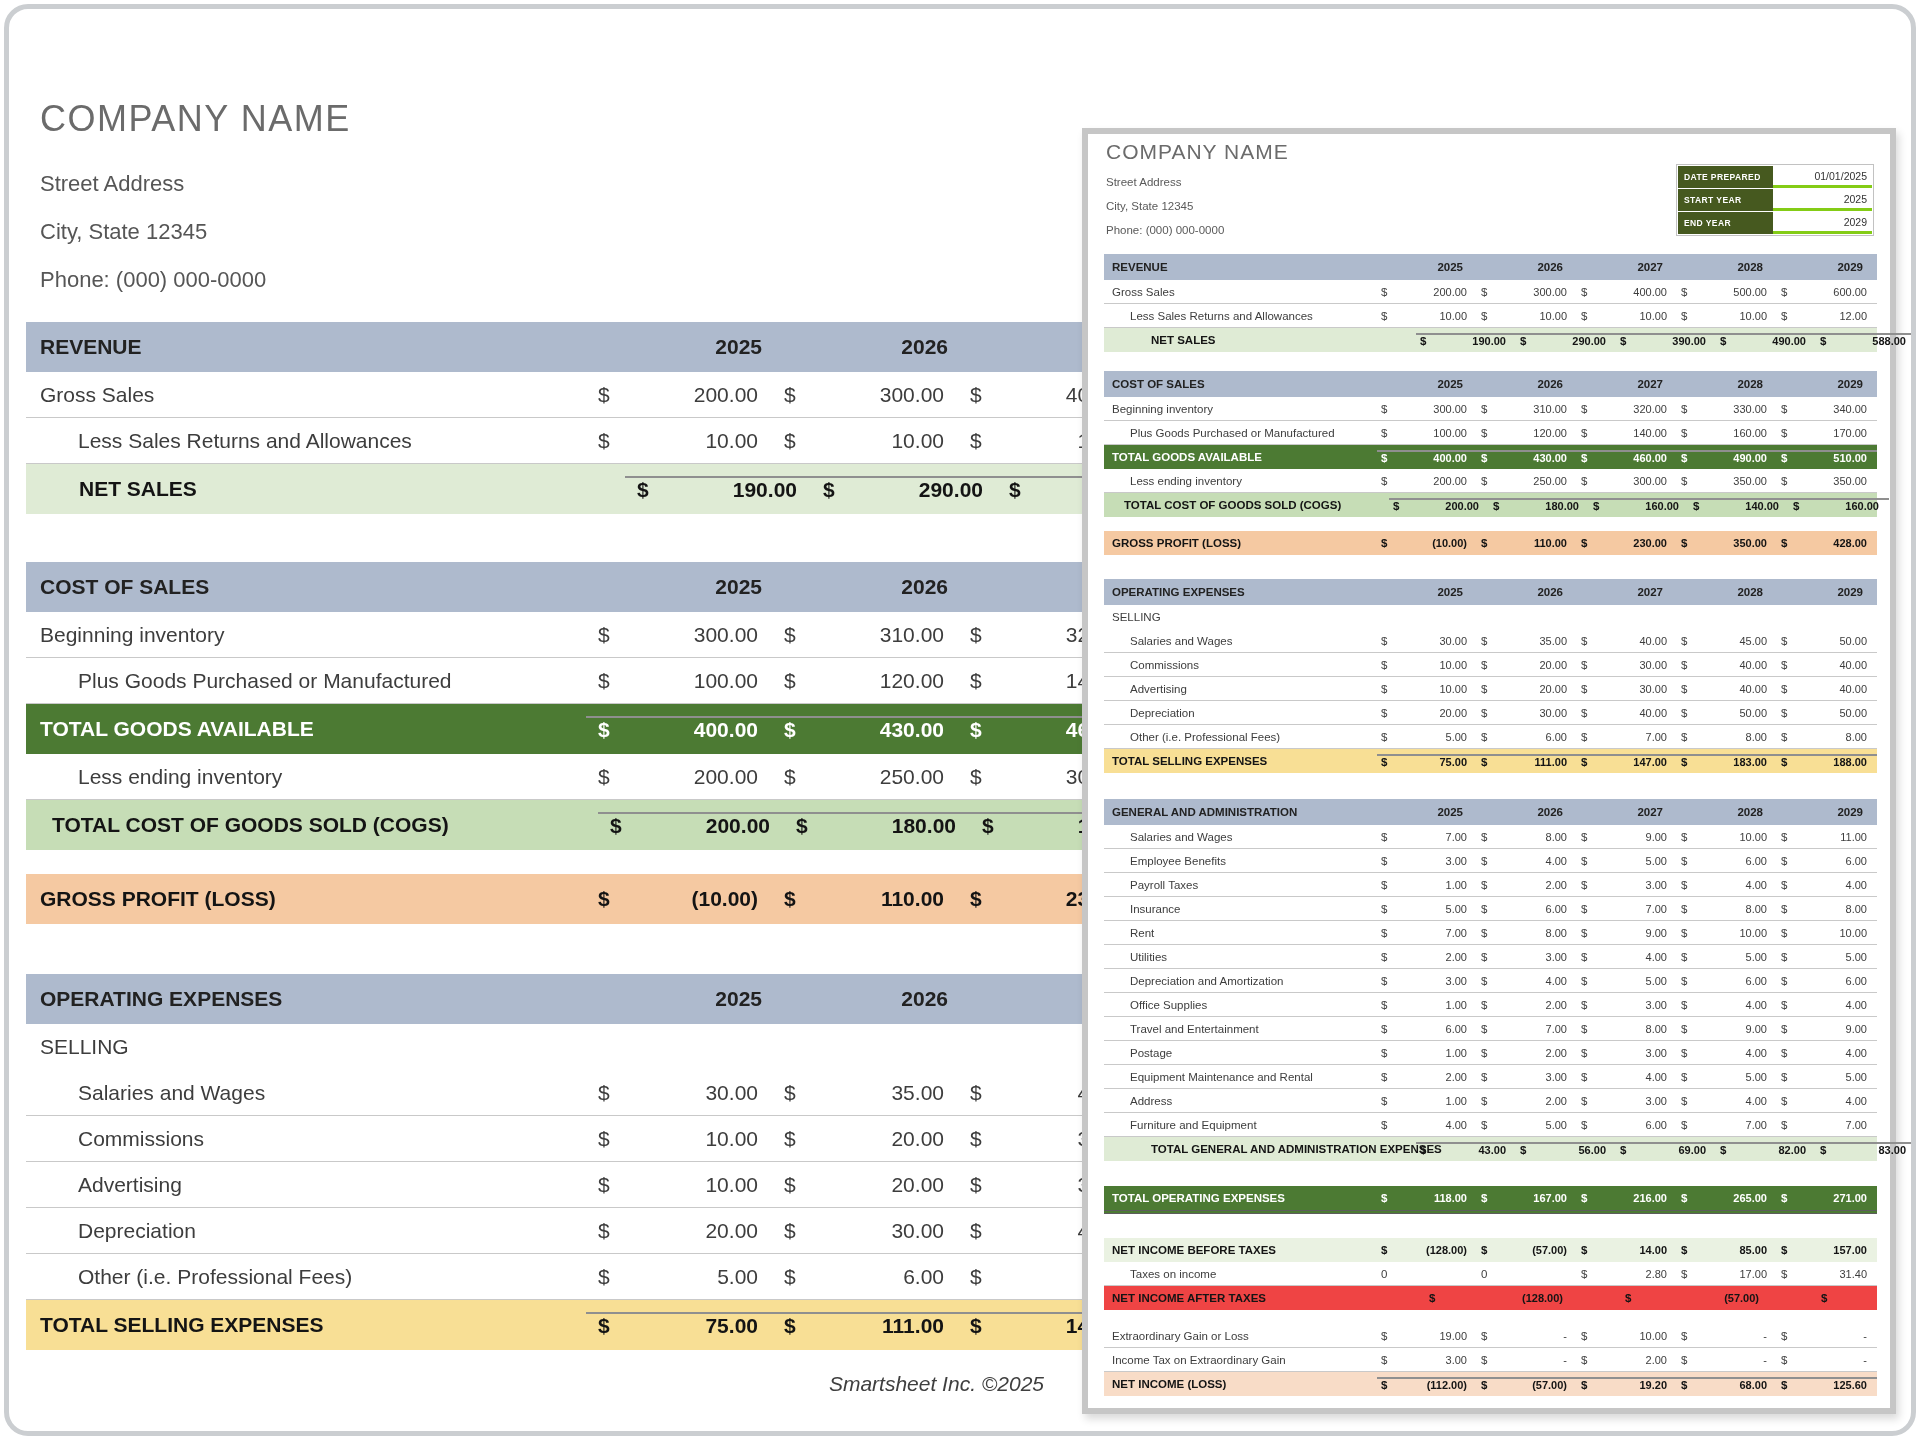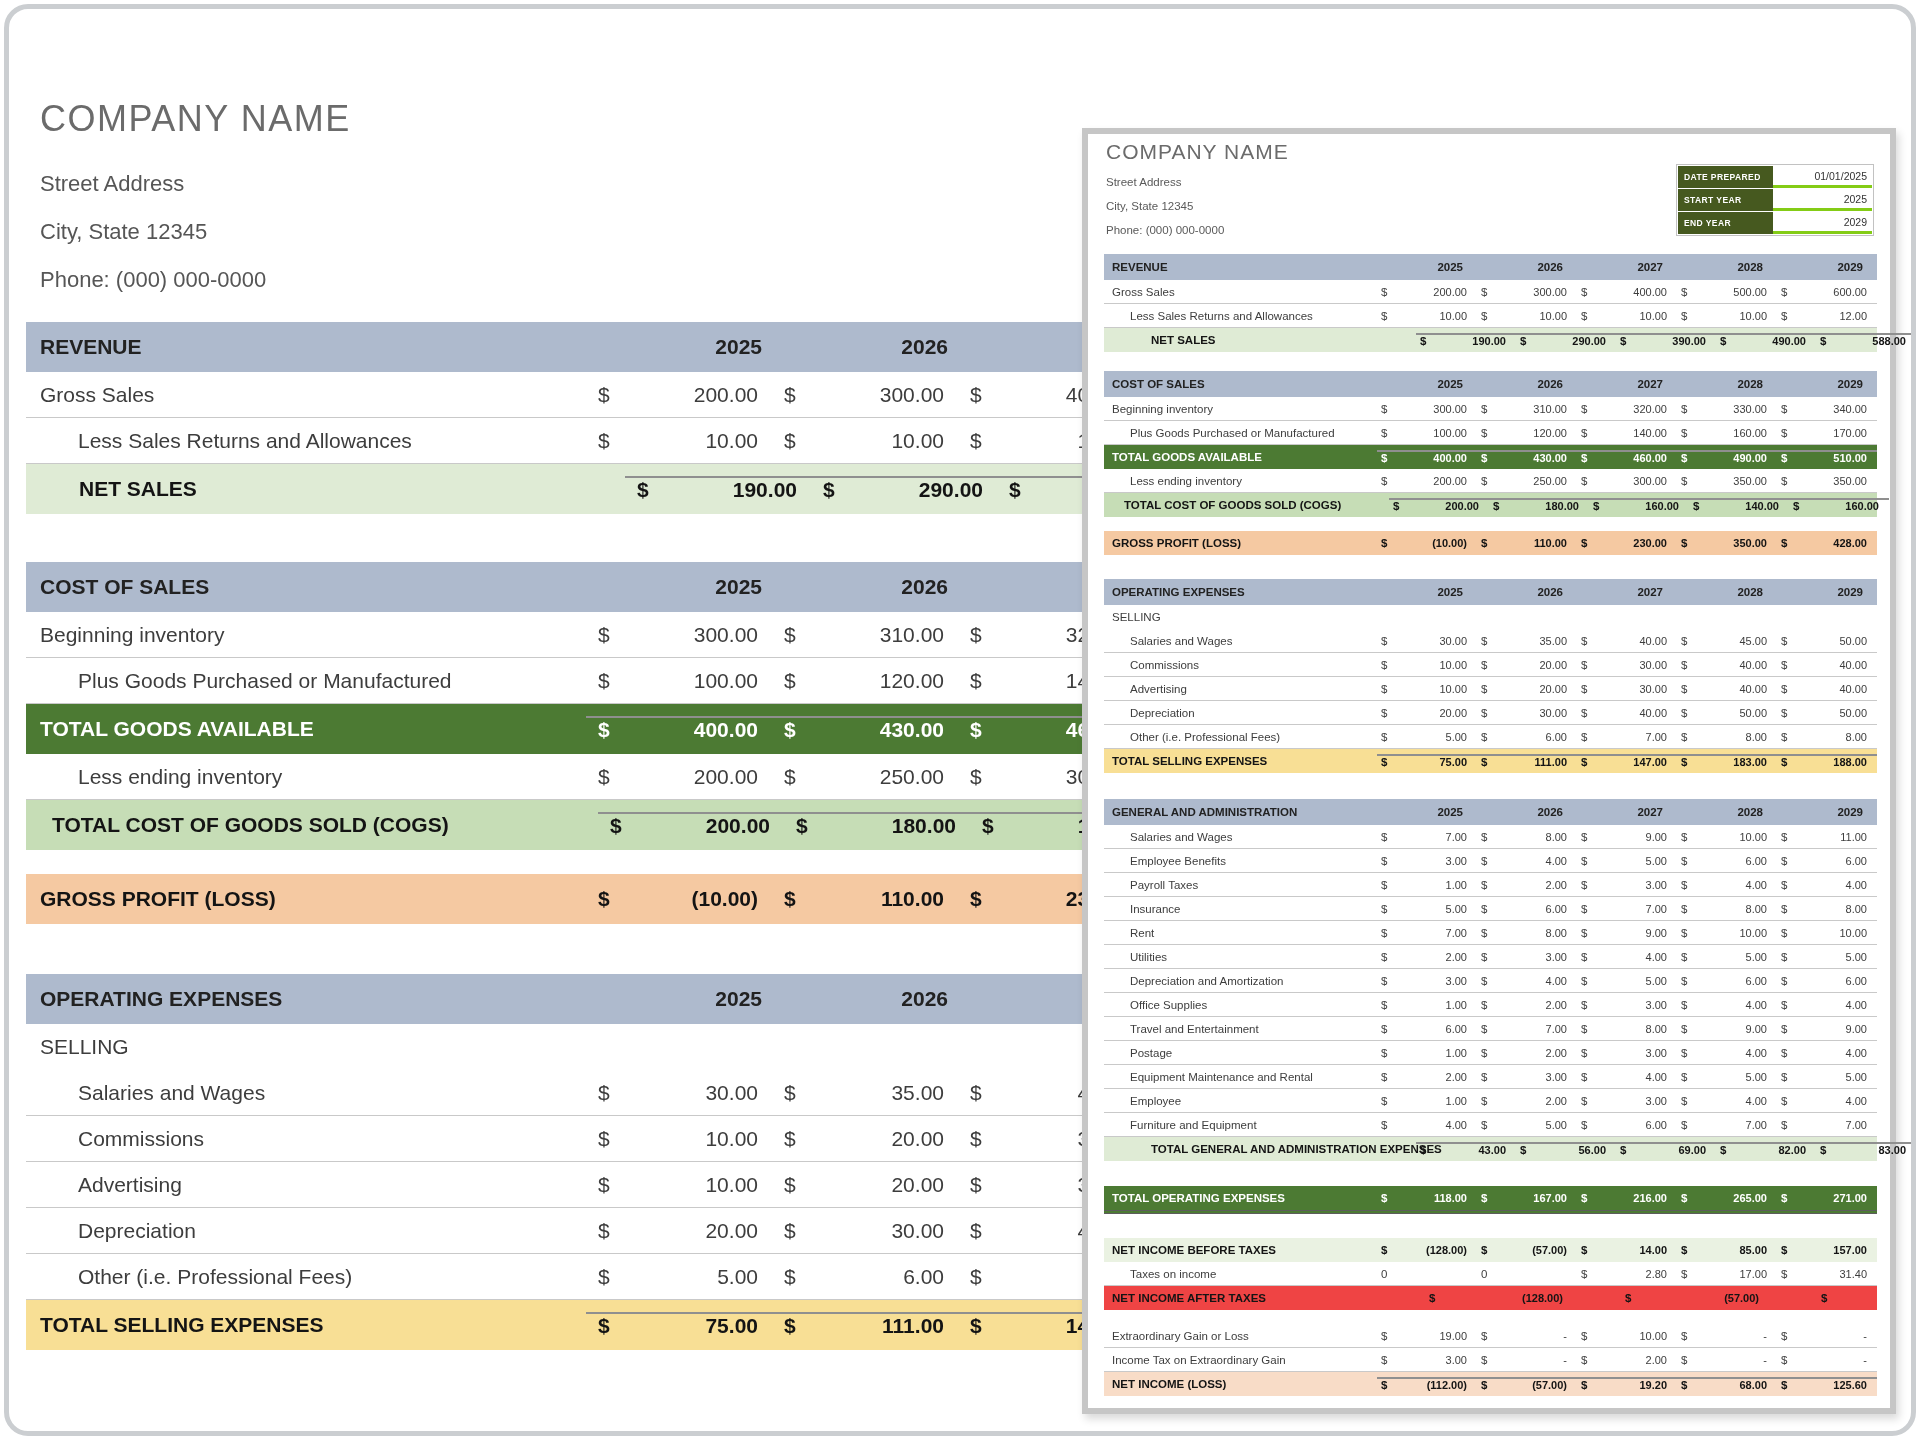--- a/index.html
+++ b/index.html
@@ -245,20 +245,21 @@
             <div class="lab">TOTAL SELLING EXPENSES</div>
             <div class="sym">$</div>
             <div class="val">75.00</div>
             <div class="sym">$</div>
             <div class="val">111.00</div>
             <div class="sym">$</div>
             <div class="val">147.00</div>
           </div>
         </div>
       </div>
+    <div class="credit">Smartsheet Inc. ©2025</div>
   </section>
 
   <aside class="doc-sm">
     <div class="co-name-sm">COMPANY NAME</div>
     <div class="co-lines-sm">
       <div>Street Address</div>
       <div>City, State  12345</div>
       <div>Phone: (000) 000-0000</div>
     </div>
     <div class="ibox" id="ibox">
@@ -653,21 +654,21 @@
             <div class="sym">$</div>
             <div class="val">3.00</div>
             <div class="sym">$</div>
             <div class="val">4.00</div>
             <div class="sym">$</div>
             <div class="val">5.00</div>
             <div class="sym">$</div>
             <div class="val">5.00</div>
           </div>
           <div class="row plain ind">
-            <div class="lab">Employee</div>
+            <div class="lab">Address</div>
             <div class="sym">$</div>
             <div class="val">1.00</div>
             <div class="sym">$</div>
             <div class="val">2.00</div>
             <div class="sym">$</div>
             <div class="val">3.00</div>
             <div class="sym">$</div>
             <div class="val">4.00</div>
             <div class="sym">$</div>
             <div class="val">4.00</div>

